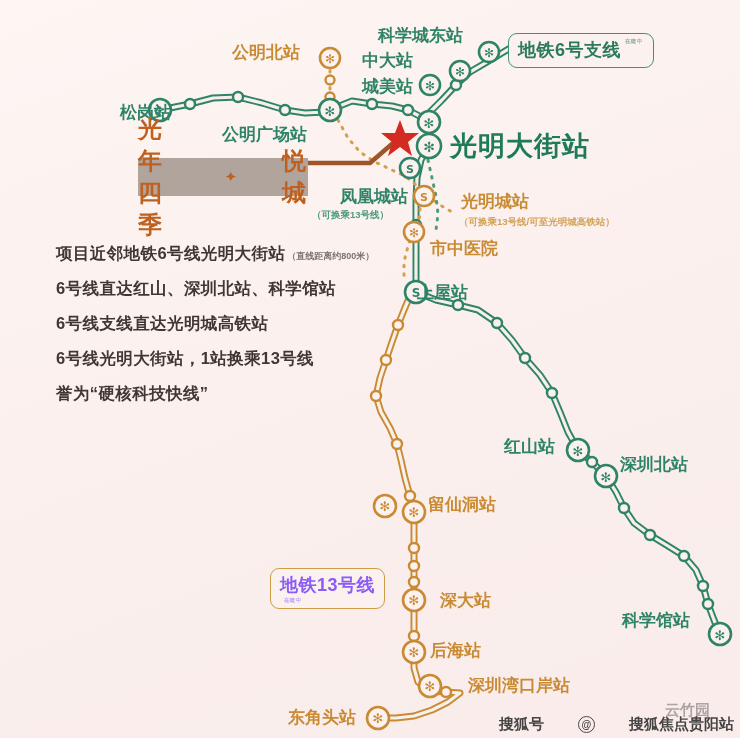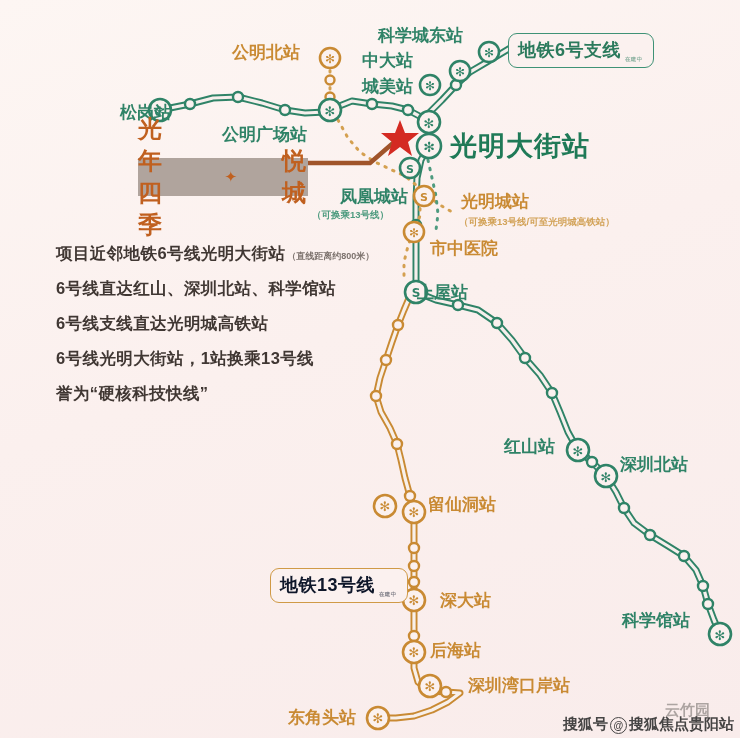--- a/index.html
+++ b/index.html
@@ -16,44 +16,44 @@
 
   
   .lbl{position:absolute;white-space:nowrap;line-height:1;}
   .st-green{color:#2f8367;font-weight:700;}
   .st-orange{color:#c98a33;font-weight:700;}
   .sub{font-size:9.5px;font-weight:700;}
 
   .big-station{font-size:27px;color:#1f7a57;font-weight:700;letter-spacing:1px;}
 
   
-  .pill{position:absolute;display:flex;align-items:flex-end;
+  .pill{position:absolute;display:flex;align-items:flex-start;
         border-radius:9px;padding:4px 9px 5px 9px;background:#fbf1ef;
         font-weight:700;letter-spacing:.5px;}
   .pill.green{border:1.6px solid #3f9276;color:#2b7a5c;}
-  .pill.orange{border:1.6px solid #d09a46;color:#0f172a;}
+  .pill.orange{border:1.6px solid #d09a46;color:#8b5cf6;flex-direction:column;}
   .pill .tiny{font-size:6px;line-height:1.05;margin-left:3px;opacity:.55;
         display:flex;flex-direction:column;}
   .pill .tiny span{display:block;transform:scale(.9);}
 
   
   #project-plate{position:absolute;background:#b0a49d;
       display:flex;align-items:center;justify-content:center;
       color:#c0601f;font-size:24px;font-weight:700;letter-spacing:2px;gap:38px;}
   #project-plate .dot{font-size:15px;margin:0 5px;color:#c0601f;}
 
   
   #copy{position:absolute;left:56px;top:243px;width:360px;color:#3b3330;}
   #copy .line{display:flex;align-items:baseline;margin-bottom:13px;
       font-size:16.5px;font-weight:700;letter-spacing:.4px;color:#403733;}
   #copy .line .note{font-size:9px;font-weight:700;color:#7d736e;margin-left:2px;letter-spacing:0;}
 
   
-  #wm{position:absolute;right:6px;bottom:4px;display:flex;align-items:flex-end;
-      color:#2d2d2d;font-size:15px;font-weight:700;opacity:.88;}
+  #wm{position:absolute;right:6px;bottom:4px;display:flex;align-items:center;
+      color:#2d2d2d;font-size:15px;font-weight:700;opacity:.88;gap:32px;}
   #wm .at{display:inline-flex;align-items:center;justify-content:center;
       width:15px;height:15px;border:1.6px solid #2d2d2d;border-radius:50%;
       font-size:10px;margin:0 2px;}
   #wm2{position:absolute;right:30px;bottom:18px;color:#6f6a66;font-size:15px;
       font-weight:700;opacity:.55;}
 </style>
 </head>
 <body>
 
 <div id="stage">

